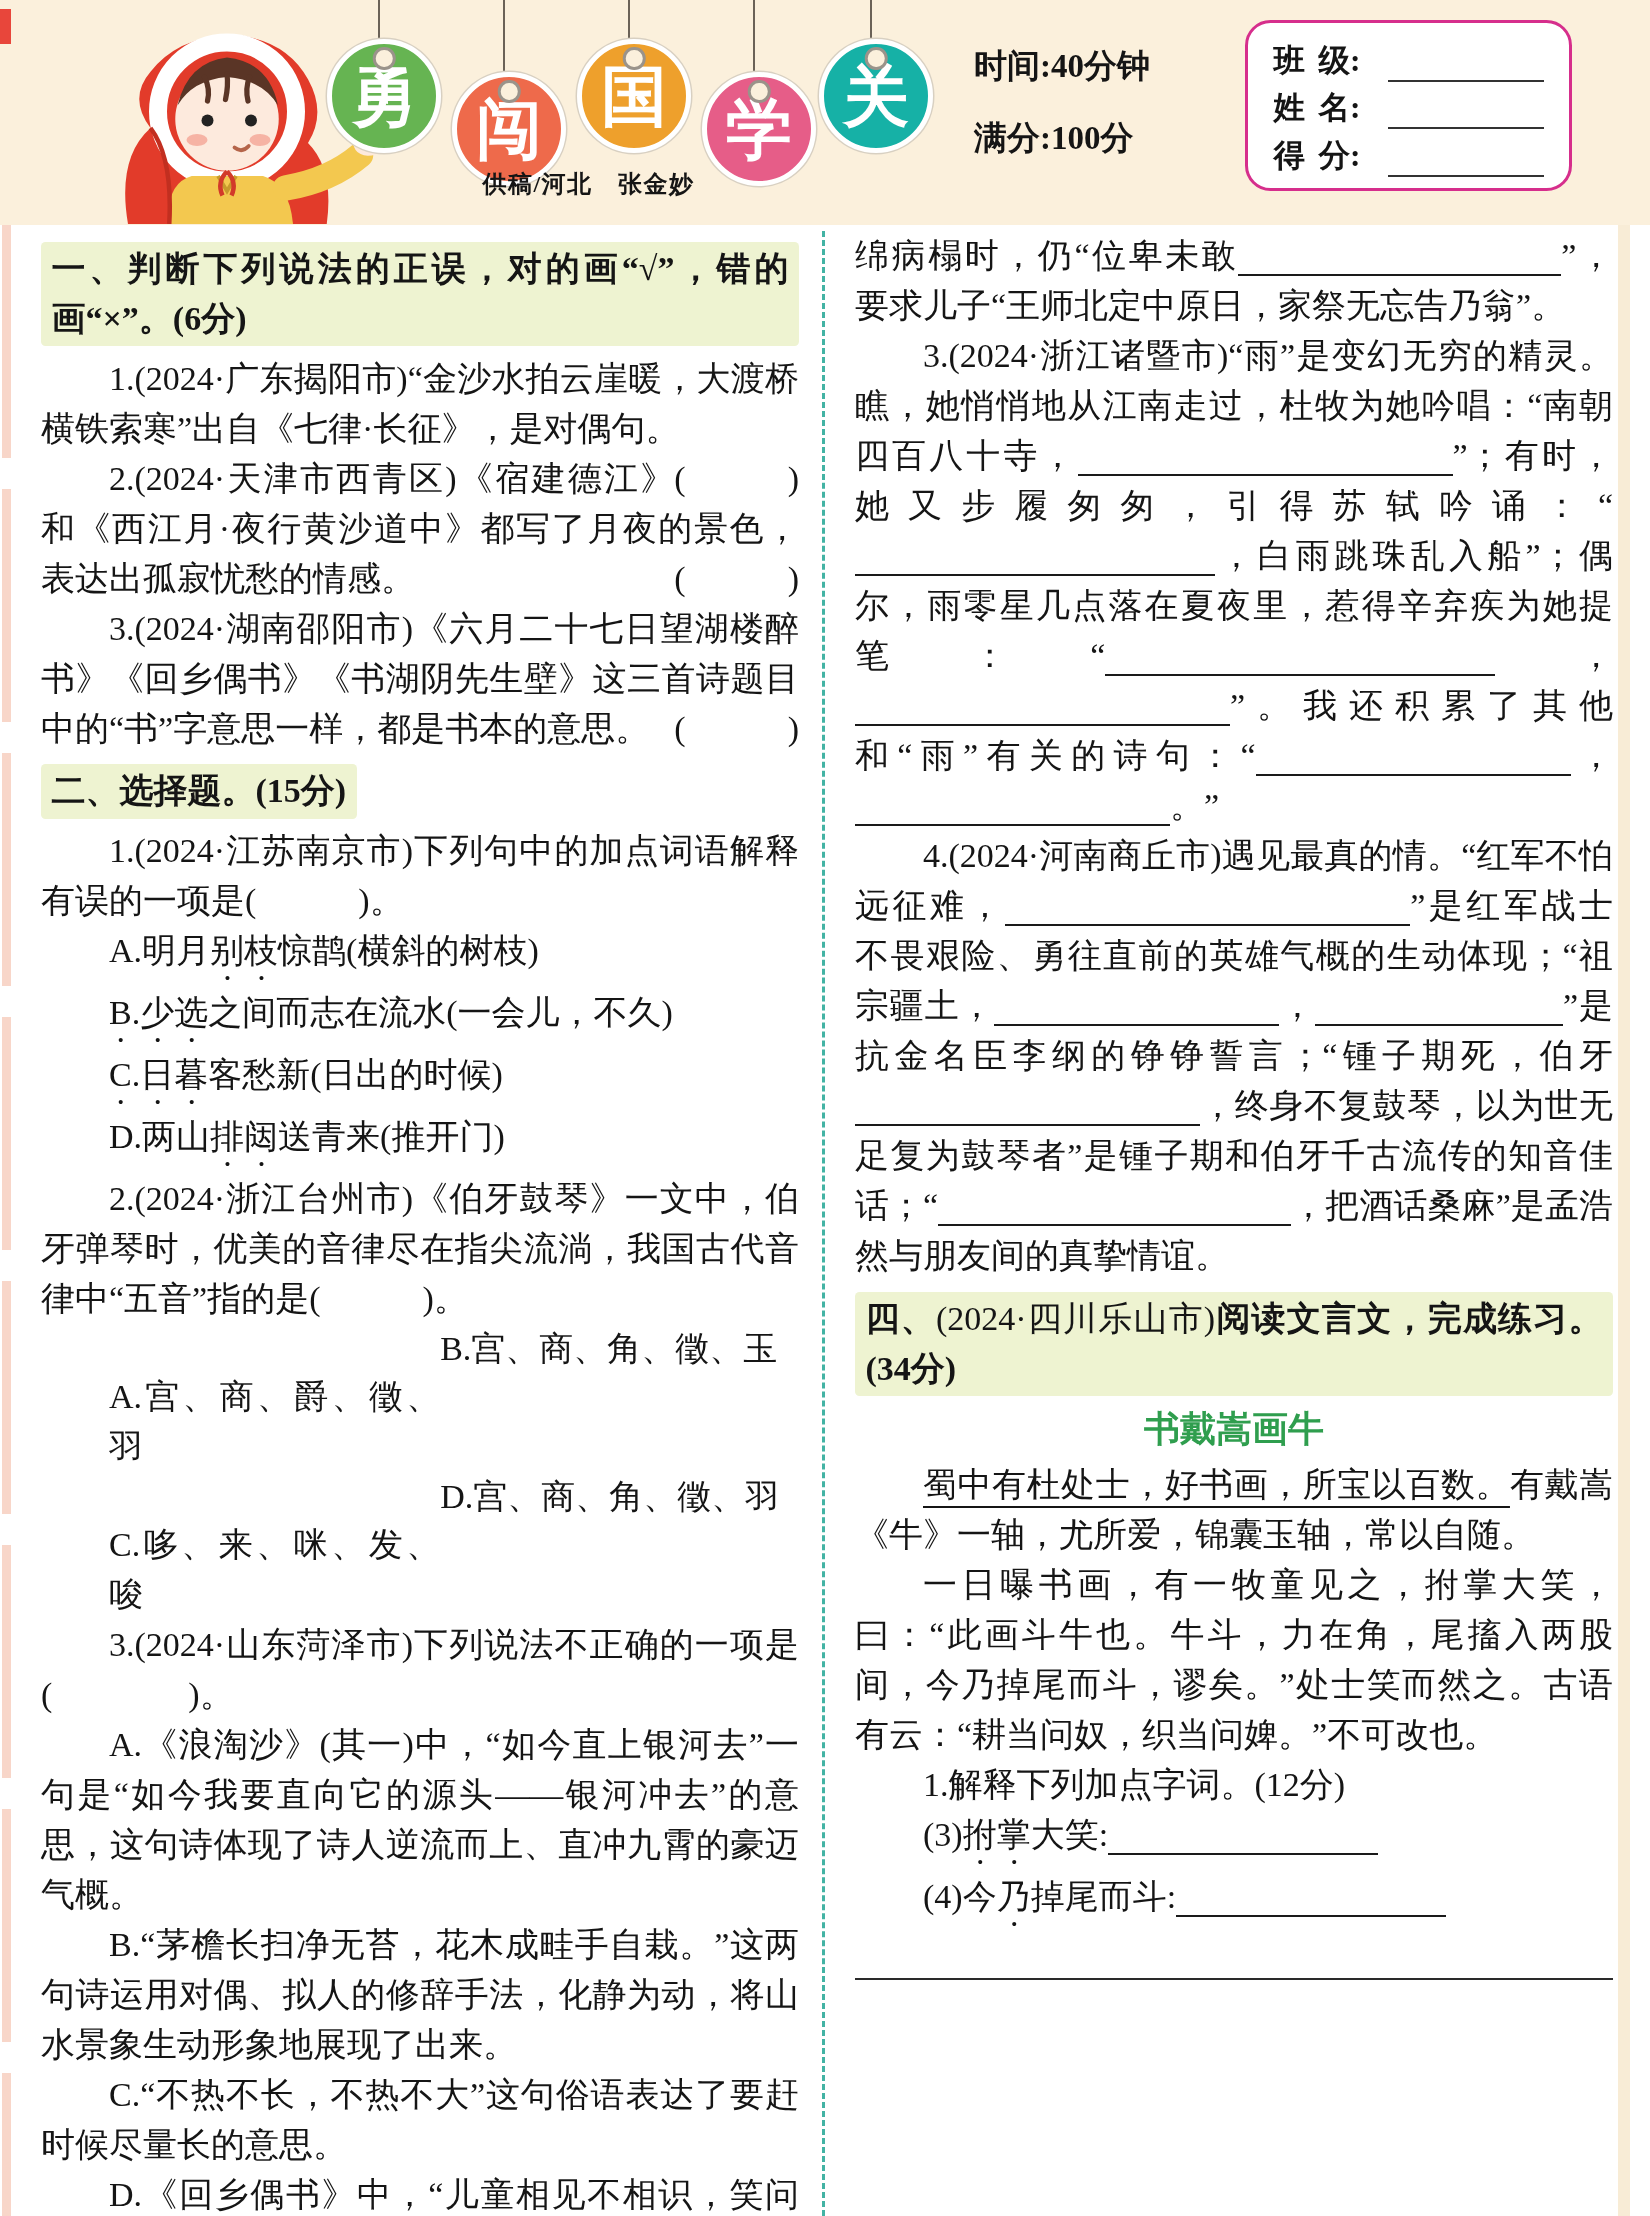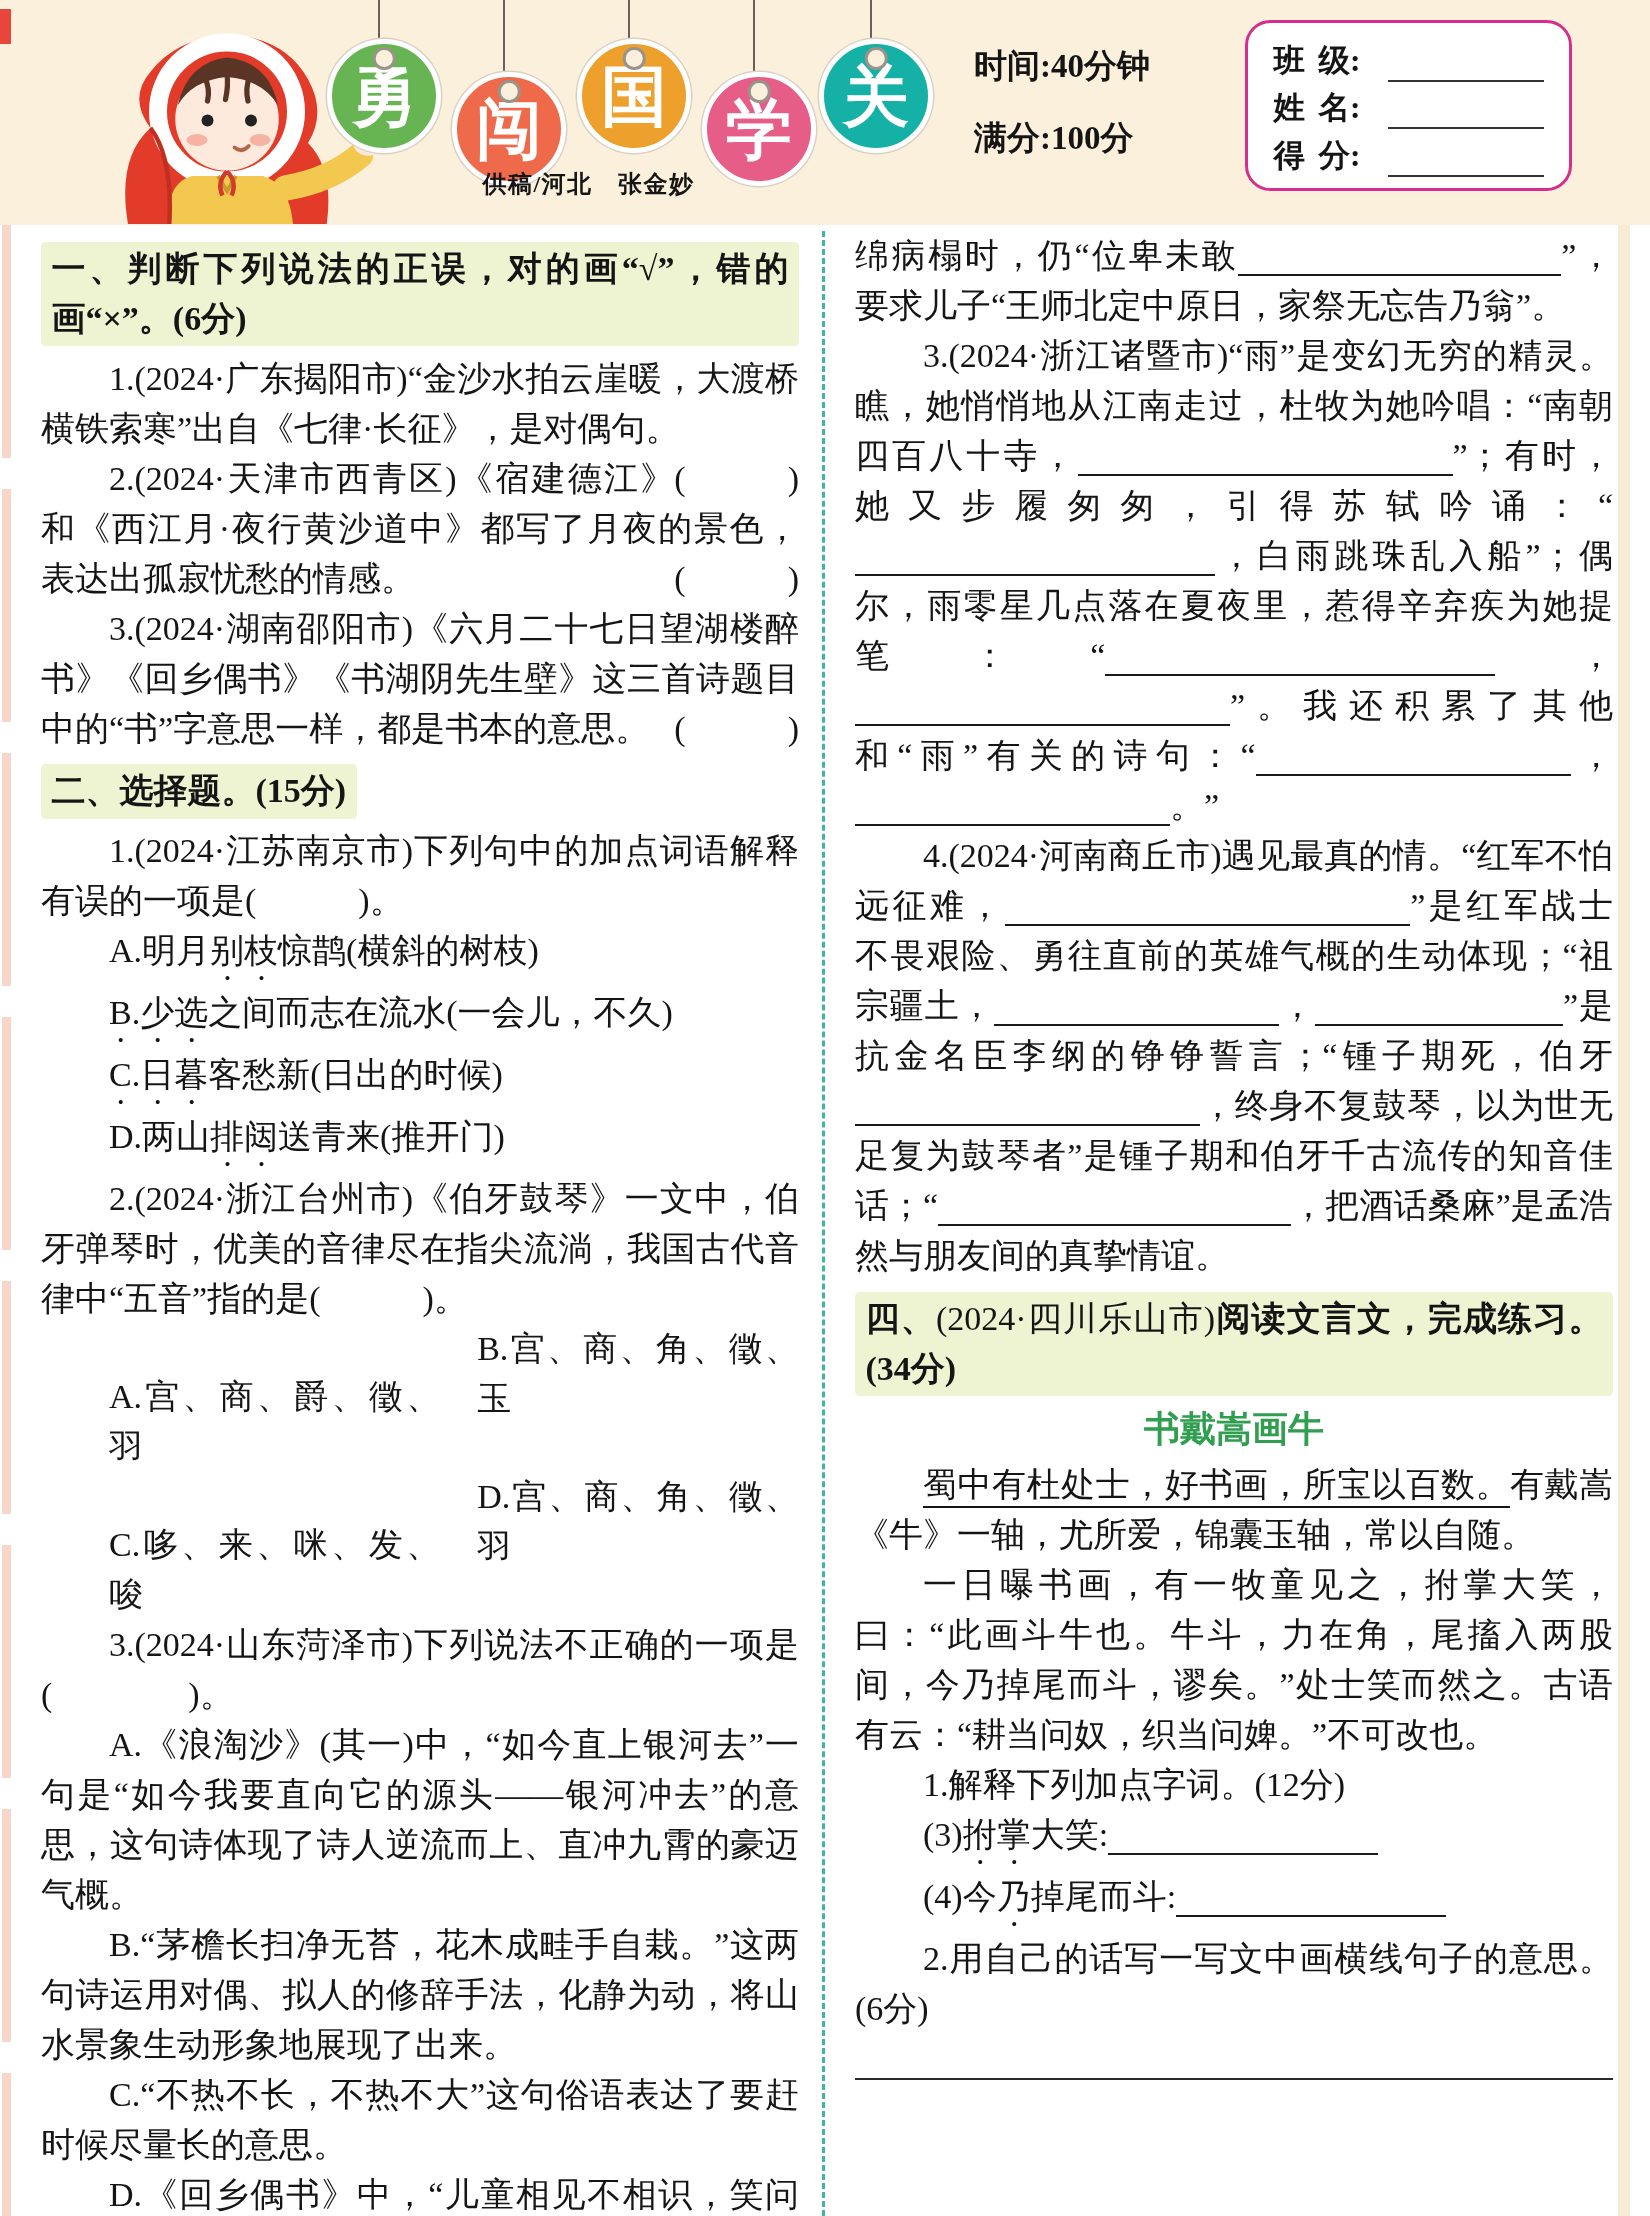--- a/index.html
+++ b/index.html
@@ -42,21 +42,21 @@
   .para.noind{text-indent:0;}
   .sec-h{background:#eef3d1;font-weight:bold;padding:2.3px 10.5px;margin:10.5px 0 7.5px;
          width:fit-content;max-width:100%;border-radius:4.5px;}
   .sec-h .reg{font-weight:normal;}
   .blank{display:inline-block;height:0.95em;border-bottom:2.3px solid #1a1a1a;vertical-align:-9px;}
   .bracket{float:right;text-indent:0;}
   .dotted{text-emphasis:filled dot currentColor;-webkit-text-emphasis:filled dot currentColor;
           text-emphasis-position:under right;-webkit-text-emphasis-position:under;}
   .uline{text-decoration:underline;text-decoration-thickness:2.3px;text-underline-offset:9.8px;}
   .opts{display:flex;padding-left:2em;}
-  .opts .o1{width:48%;margin-top:48px;} .opts .o2{flex:1;margin-left:37px;}
+  .opts .o1{width:48%;margin-top:48px;} .opts .o2{flex:1;}
   .reading-title{text-align:center;color:#2f9e4e;font-weight:bold;font-size:36px;margin:6px 0;}
   .answer-line{border-bottom:2.3px solid #2a2a2a;height:44px;margin:0 0 9px;}
 </style>
 </head>
 <body>
 
 <div class="page">
 
   <div class="header">
     <div class="corner-mark"></div>
@@ -170,18 +170,17 @@
       <p class="para noind"><span>绵病榻时，仍“位卑未敢</span><span class="blank" style="width: 323px;"></span><span>”，要求儿子“王师北定中原日，家祭无忘告乃翁”。</span></p>
       <p class="para"><span>3.(2024·浙江诸暨市)“雨”是变幻无穷的精灵。瞧，她悄悄地从江南走过，杜牧为她吟唱：“南朝四百八十寺，</span><span class="blank" style="width: 375px;"></span><span>”；有时，她又步履匆匆，引得苏轼吟诵：“</span><span class="blank" style="width: 360px;"></span><span>，白雨跳珠乱入船”；偶尔，雨零星几点落在夏夜里，惹得辛弃疾为她提笔：“</span><span class="blank" style="width: 390px;"></span><span>，</span><span class="blank" style="width: 375px;"></span><span>”。我还积累了其他和“雨”有关的诗句：“</span><span class="blank" style="width: 315px;"></span><span>，</span><span class="blank" style="width: 315px;"></span><span>。”</span></p>
       <p class="para"><span>4.(2024·河南商丘市)遇见最真的情。“红军不怕远征难，</span><span class="blank" style="width: 405px;"></span><span>”是红军战士不畏艰险、勇往直前的英雄气概的生动体现；“祖宗疆土，</span><span class="blank" style="width: 285px;"></span><span>，</span><span class="blank" style="width: 248px;"></span><span>”是抗金名臣李纲的铮铮誓言；“锺子期死，伯牙</span><span class="blank" style="width: 345px;"></span><span>，终身不复鼓琴，以为世无足复为鼓琴者”是锺子期和伯牙千古流传的知音佳话；“</span><span class="blank" style="width: 353px;"></span><span>，把酒话桑麻”是孟浩然与朋友间的真挚情谊。</span></p>
       <div class="sec-h"><span>四、</span><span class="reg">(2024·四川乐山市)</span><span>阅读文言文，完成练习。(34分)</span></div>
       <div class="reading-title">书戴嵩画牛</div>
       <p class="para"><span class="uline">蜀中有杜处士，好书画，所宝以百数。</span><span>有戴嵩《牛》一轴，尤所爱，锦囊玉轴，常以自随。</span></p>
       <p class="para"><span>一日曝书画，有一牧童见之，拊掌大笑，曰：“此画斗牛也。牛斗，力在角，尾搐入两股间，今乃掉尾而斗，谬矣。”处士笑而然之。古语有云：“耕当问奴，织当问婢。”不可改也。</span></p>
       <p class="para"><span>1.解释下列加点字词。(12分)</span></p>
       <p class="para"><span>(3)</span><span class="dotted">拊掌</span><span>大笑:</span><span class="blank" style="width: 270px;"></span></p>
       <p class="para"><span>(4)今</span><span class="dotted">乃</span><span>掉尾而斗:</span><span class="blank" style="width: 270px;"></span></p>
-      <p class="para"><span>2.用自己的话写一写文中画横线句子的意思。(6分)</span></p>
       <div class="answer-line"></div>
     </div>
 
 </div>
 
 
 </body></html>

